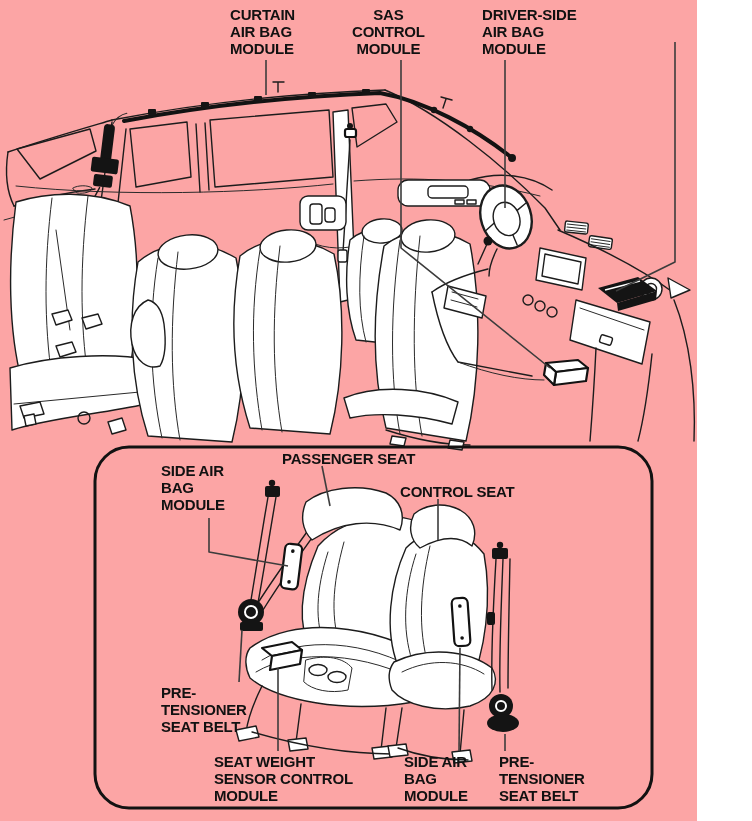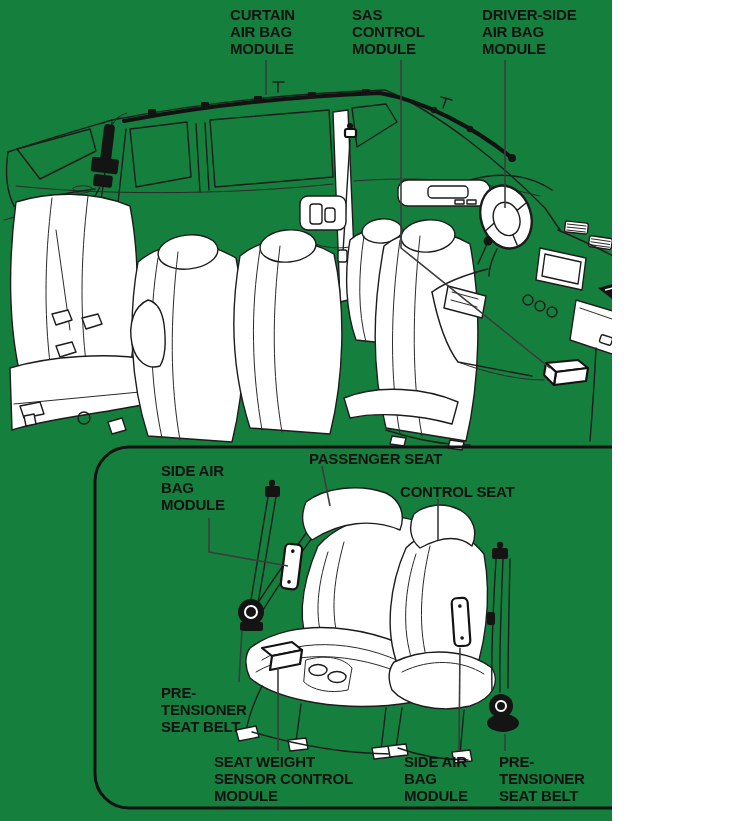--- a/index.html
+++ b/index.html
@@ -1,17 +1,17 @@
 <!DOCTYPE html>
 <html><head>
 <meta charset="utf-8">
 <style>
   html,body{margin:0;padding:0;background:#fff;}
   .stage{
-    position:relative;width:612px;height:821px;background:#15803d;overflow:hidden;
+    position:relative;width:697px;height:821px;background:#fca5a5;overflow:hidden;
     font-family:"Liberation Sans",sans-serif;
   }
   .label{
     position:absolute;
     font:bold 15px/17px "Liberation Sans",sans-serif;
     color:#111;
     white-space:pre-line;
     letter-spacing:-0.2px;
   }
   svg{position:absolute;left:0;top:0;}
@@ -310,31 +310,31 @@
     <polyline class="leader" points="242,630 239,682"></polyline>
     <polyline class="leader" points="278,668 278,751"></polyline>
     <polyline class="leader" points="460,648 459,751"></polyline>
     <polyline class="leader" points="505,734 505,751"></polyline>
   </g>
 </svg>
 
 <div class="label" style="left:230px;top:6px;">CURTAIN
 AIR BAG
 MODULE</div>
-<div class="label" style="left:352px;top:6px;">SAS
+<div class="label" style="left:352px;top:6px;text-align:center;">SAS
 CONTROL
 MODULE</div>
 <div class="label" style="left:472px;top:6px;margin-left:10px;">DRIVER-SIDE
 AIR BAG
 MODULE</div>
 
 <div class="label" style="left:161px;top:462px;">SIDE AIR
 BAG
 MODULE</div>
-<div class="label" style="left:282px;top:450px;margin-left:27px;">PASSENGER SEAT</div>
+<div class="label" style="left:282px;top:450px;">PASSENGER SEAT</div>
 <div class="label" style="left:400px;top:483px;">CONTROL SEAT</div>
 <div class="label" style="left:161px;top:684px;">PRE-
 TENSIONER
 SEAT BELT</div>
 <div class="label" style="left:214px;top:753px;">SEAT WEIGHT
 SENSOR CONTROL
 MODULE</div>
 <div class="label" style="left:404px;top:753px;">SIDE AIR
 BAG
 MODULE</div>

